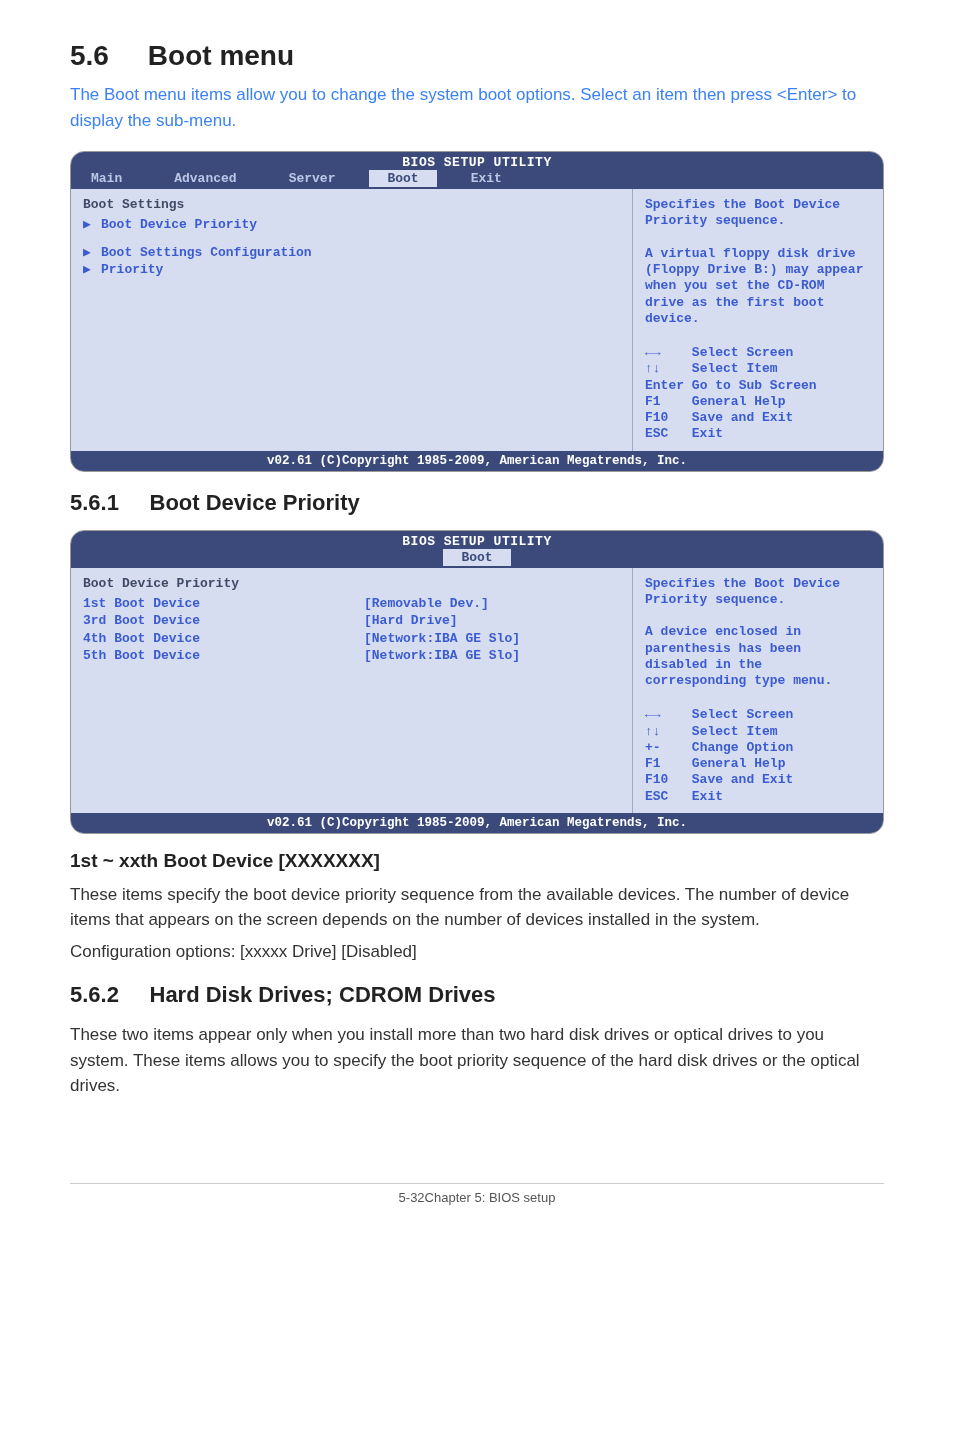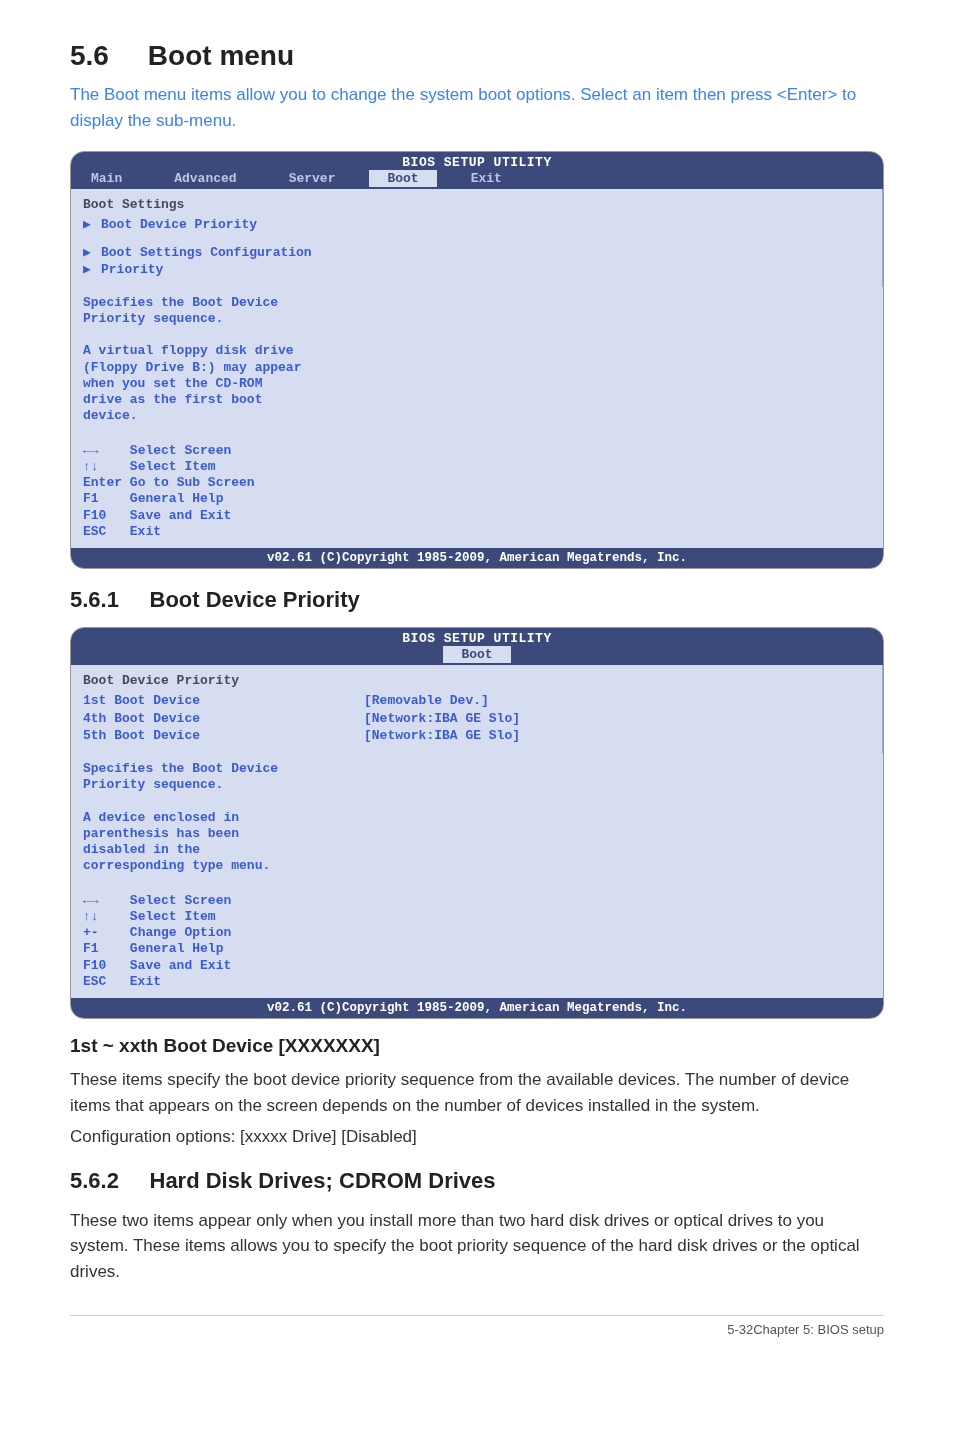--- a/index.html
+++ b/index.html
@@ -46,21 +46,20 @@
   }
   .bios-tab.active {
     background: #d6ddf0;
     color: #3b4a7b;
   }
   .bios-tabs.centered { justify-content: center; }
   .bios-body {
     display: flex;
     background: #d6ddf0;
     min-height: 235px;
-    flex-direction: column;
   }
   .bios-left {
     flex: 1;
     padding: 8px 12px;
     color: #404a66;
     border-right: 1px solid #a0a8c4;
   }
   .bios-right {
     width: 250px;
     padding: 8px 12px;
@@ -88,26 +87,26 @@
   .kv-row {
     display: flex;
     line-height: 1.35;
     color: #3b5bd1;
     gap: 41px;
   }
   .kv-row .k { width: 240px; }
   .kv-row .v { }
   .footer {
     display: flex;
-    justify-content: flex-end;
+    justify-content: center;
     font-size: 13px;
     color: #555;
     border-top: 1px solid #ccc;
     padding-top: 6px;
-    margin-top: 31px;
+    margin-top: 84px;
   }
 </style>
 </head>
 <body>
 
 <h1>
   <span>5.6</span>
   &nbsp;&nbsp;&nbsp;
   <span>Boot menu</span>
 </h1>
@@ -168,20 +167,24 @@
     <div class="bios-tab active">Boot</div>
   </div>
   <div class="bios-body">
     <div class="bios-left">
       <div class="heading">Boot Device Priority</div>
       <div class="kv-row">
         <div class="k">1st Boot Device</div>
         <div class="v">[Removable Dev.]</div>
       </div>
       <div class="kv-row">
+        <div class="k">3rd Boot Device</div>
+        <div class="v">[Hard Drive]</div>
+      </div>
+      <div class="kv-row">
         <div class="k">4th Boot Device</div>
         <div class="v">[Network:IBA GE Slo]</div>
       </div>
       <div class="kv-row">
         <div class="k">5th Boot Device</div>
         <div class="v">[Network:IBA GE Slo]</div>
       </div>
     </div>
     <div class="bios-right">
       <div class="help-top" style="white-space: pre-line; font-weight:bold;">Specifies the Boot Device Priority sequence.

